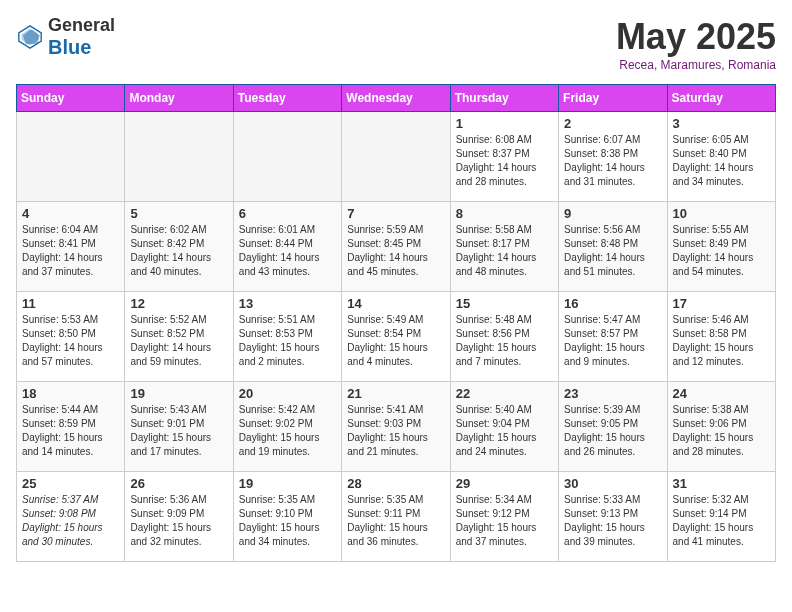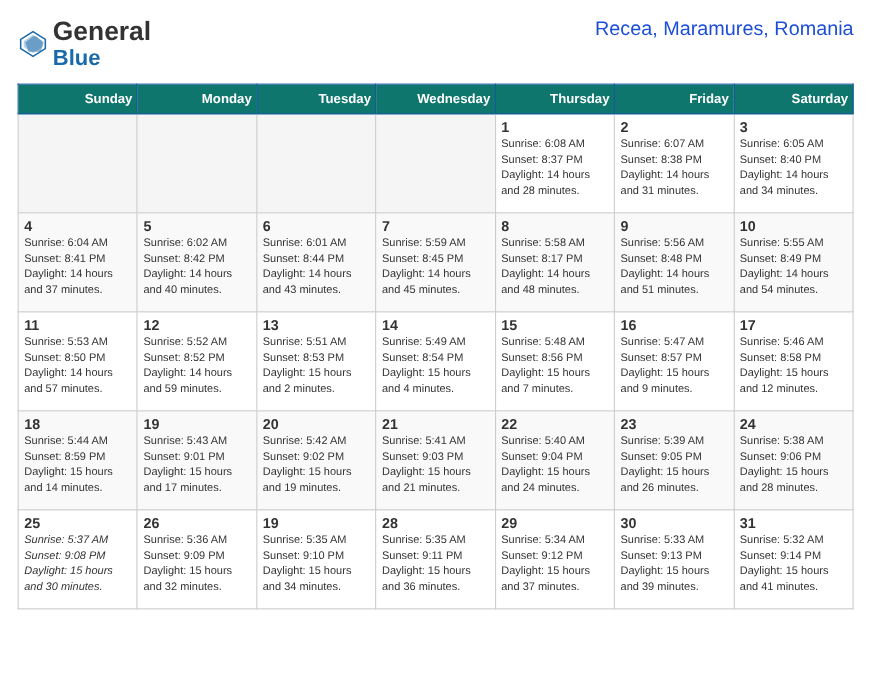--- a/index.html
+++ b/index.html
@@ -20,21 +20,21 @@
       display: flex;
       align-items: center;
       gap: 4px;
     }
     .logo-text {
       display: flex;
       flex-direction: column;
       line-height: 1.1;
     }
     .logo-general {
-      font-size: 24px;
+      font-size: 18px;
       font-weight: bold;
       color: #333;
     }
     .logo-blue {
       font-size: 20px;
       font-weight: bold;
       color: #1a6aaa;
     }
     .logo-icon {
       width: 28px;
@@ -42,35 +42,35 @@
     }
     .title-block {
       text-align: right;
     }
     .month-year {
       font-size: 36px;
       font-weight: bold;
       color: #333;
     }
     .location {
-      font-size: 18px;
-      color: #1d4ed8;
+      font-size: 12px;
+      color: #701a75;
     }
     .calendar {
       width: 100%;
       border-collapse: collapse;
       border: 1px solid #ccc;
     }
     .calendar th {
-      background: #0f766e;
+      background: #d946ef;
       color: #fff;
       font-size: 12px;
       font-weight: bold;
       padding: 6px 4px;
-      text-align: right;
+      text-align: left;
       border: 1px solid #1557a0;
     }
     .calendar td {
       vertical-align: top;
       padding: 4px 5px;
       border: 1px solid #ccc;
       font-size: 10px;
       color: #333;
       background: #fff;
       width: 108px;
@@ -104,20 +104,21 @@
       <polygon points="20,4 36,14 36,26 20,36 4,26 4,14" fill="none" stroke="#1a6aaa" stroke-width="2"></polygon>
       <polygon points="20,8 32,16 32,24 20,32 8,24 8,16" fill="#1a6aaa" opacity="0.3"></polygon>
       <polygon points="24,10 34,18 30,30 14,30 10,18 20,10" fill="#1a6aaa" opacity="0.5"></polygon>
     </svg>
     <div class="logo-text">
       <span class="logo-general">General</span>
       <span class="logo-blue">Blue</span>
     </div>
   </div>
   <div class="title-block">
+    <div class="month-year">May 2025</div>
     <div class="location">Recea, Maramures, Romania</div>
   </div>
 </div>
 
 <table class="calendar">
   <thead>
     <tr>
     <th>Sunday</th>
         <th>Monday</th>
         <th>Tuesday</th>

